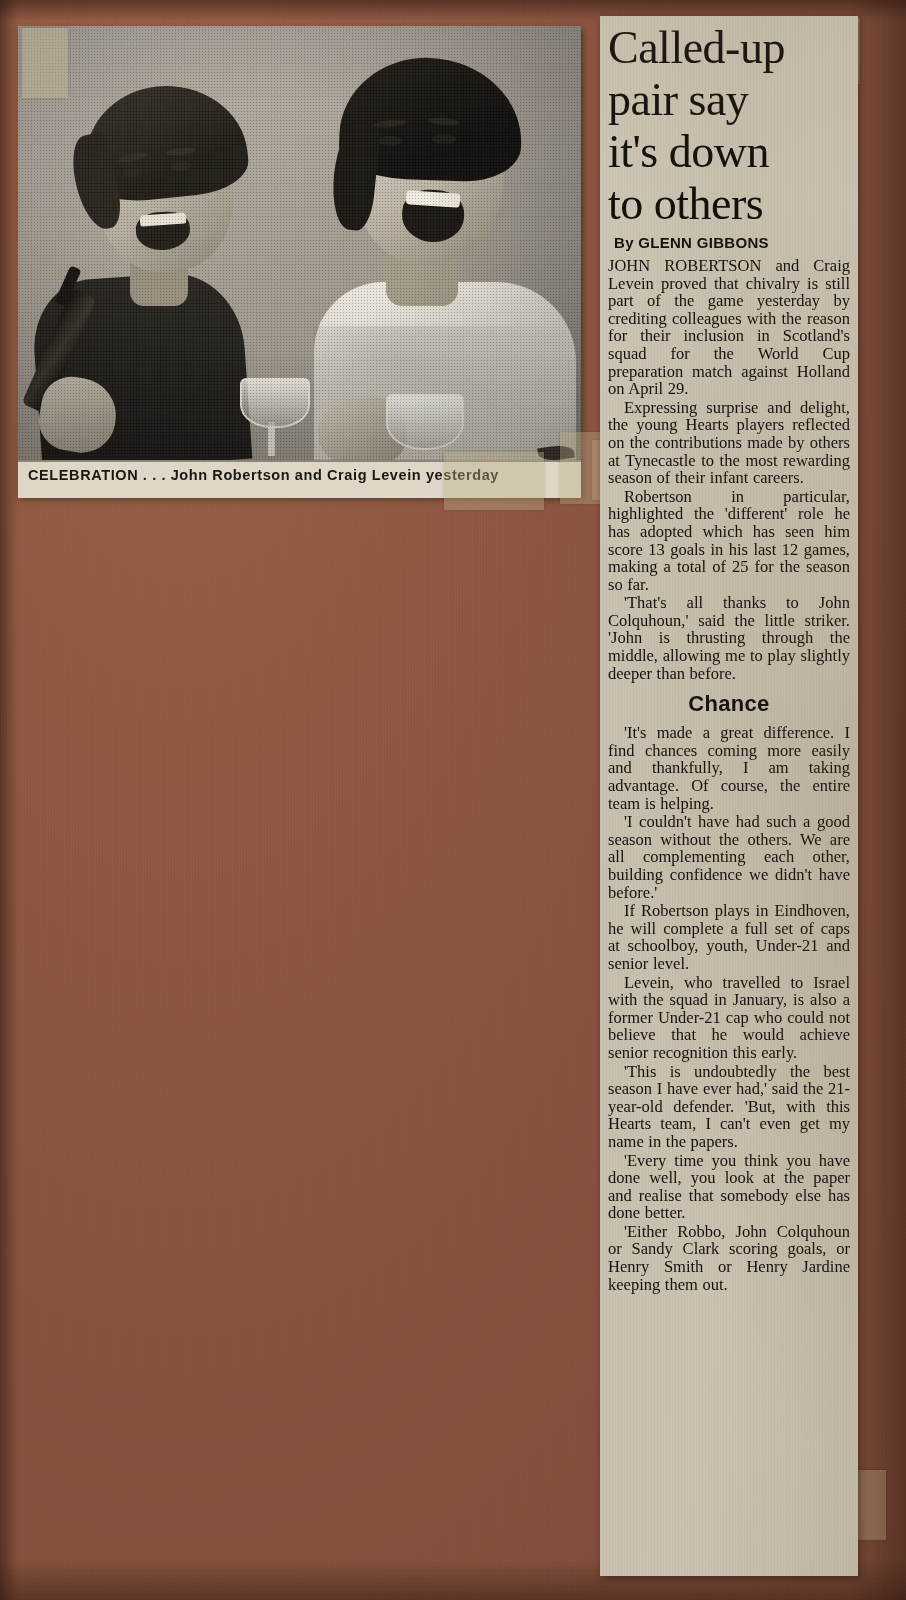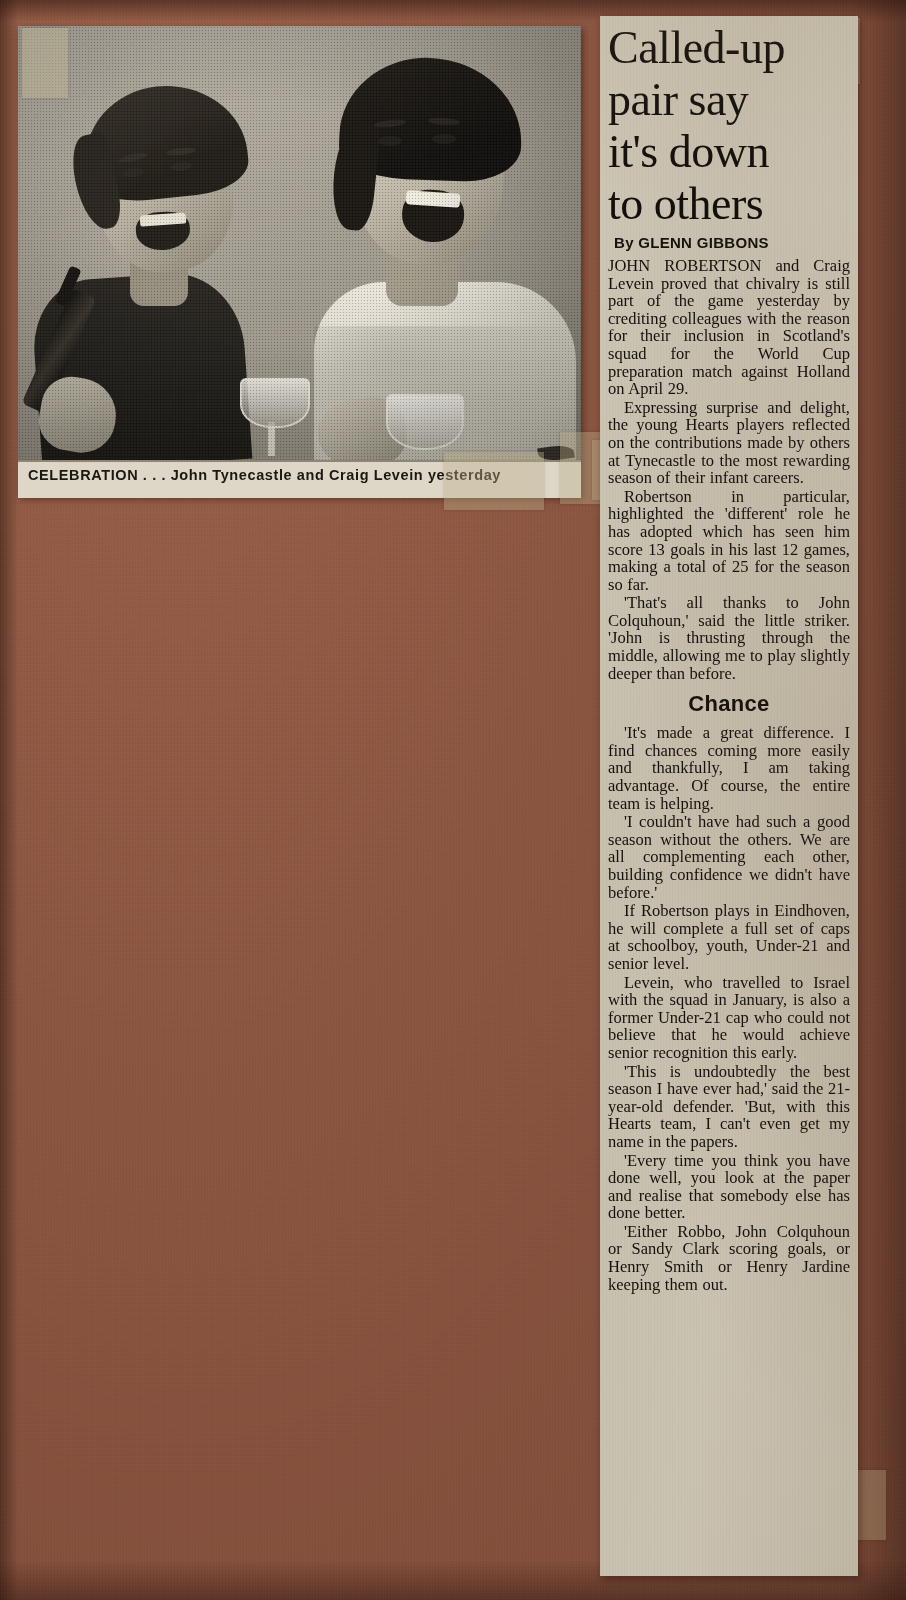--- a/index.html
+++ b/index.html
@@ -376,21 +376,21 @@
     <div class="figure m2-mouth"></div>
     <div class="figure m2-teeth"></div>
     <div class="figure m2-swoosh"></div>
     <div class="figure hand2"></div>
     <div class="figure glass2-bowl"></div>
 
     <div class="halftone"></div>
     <div class="vignette"></div>
   </div>
   <div id="photo-caption-bar"></div>
-  <div id="photo-caption">CELEBRATION . . . John Tynecastle and Craig Levein yesterday</div>
+  <div id="photo-caption">CELEBRATION . . . John Robertson and Craig Levein yesterday</div>
 </div>
 
 <div class="tape" id="tape-tl"></div>
 <div class="tape" id="tape-photo-br"></div>
 <div class="tape" id="tape-mid-r"></div>
 <div class="tape" id="tape-col-top"></div>
 <div class="tape" id="tape-col-mid"></div>
 <div class="tape" id="tape-col-bottom"></div>
 
 <div id="article-clipping">

